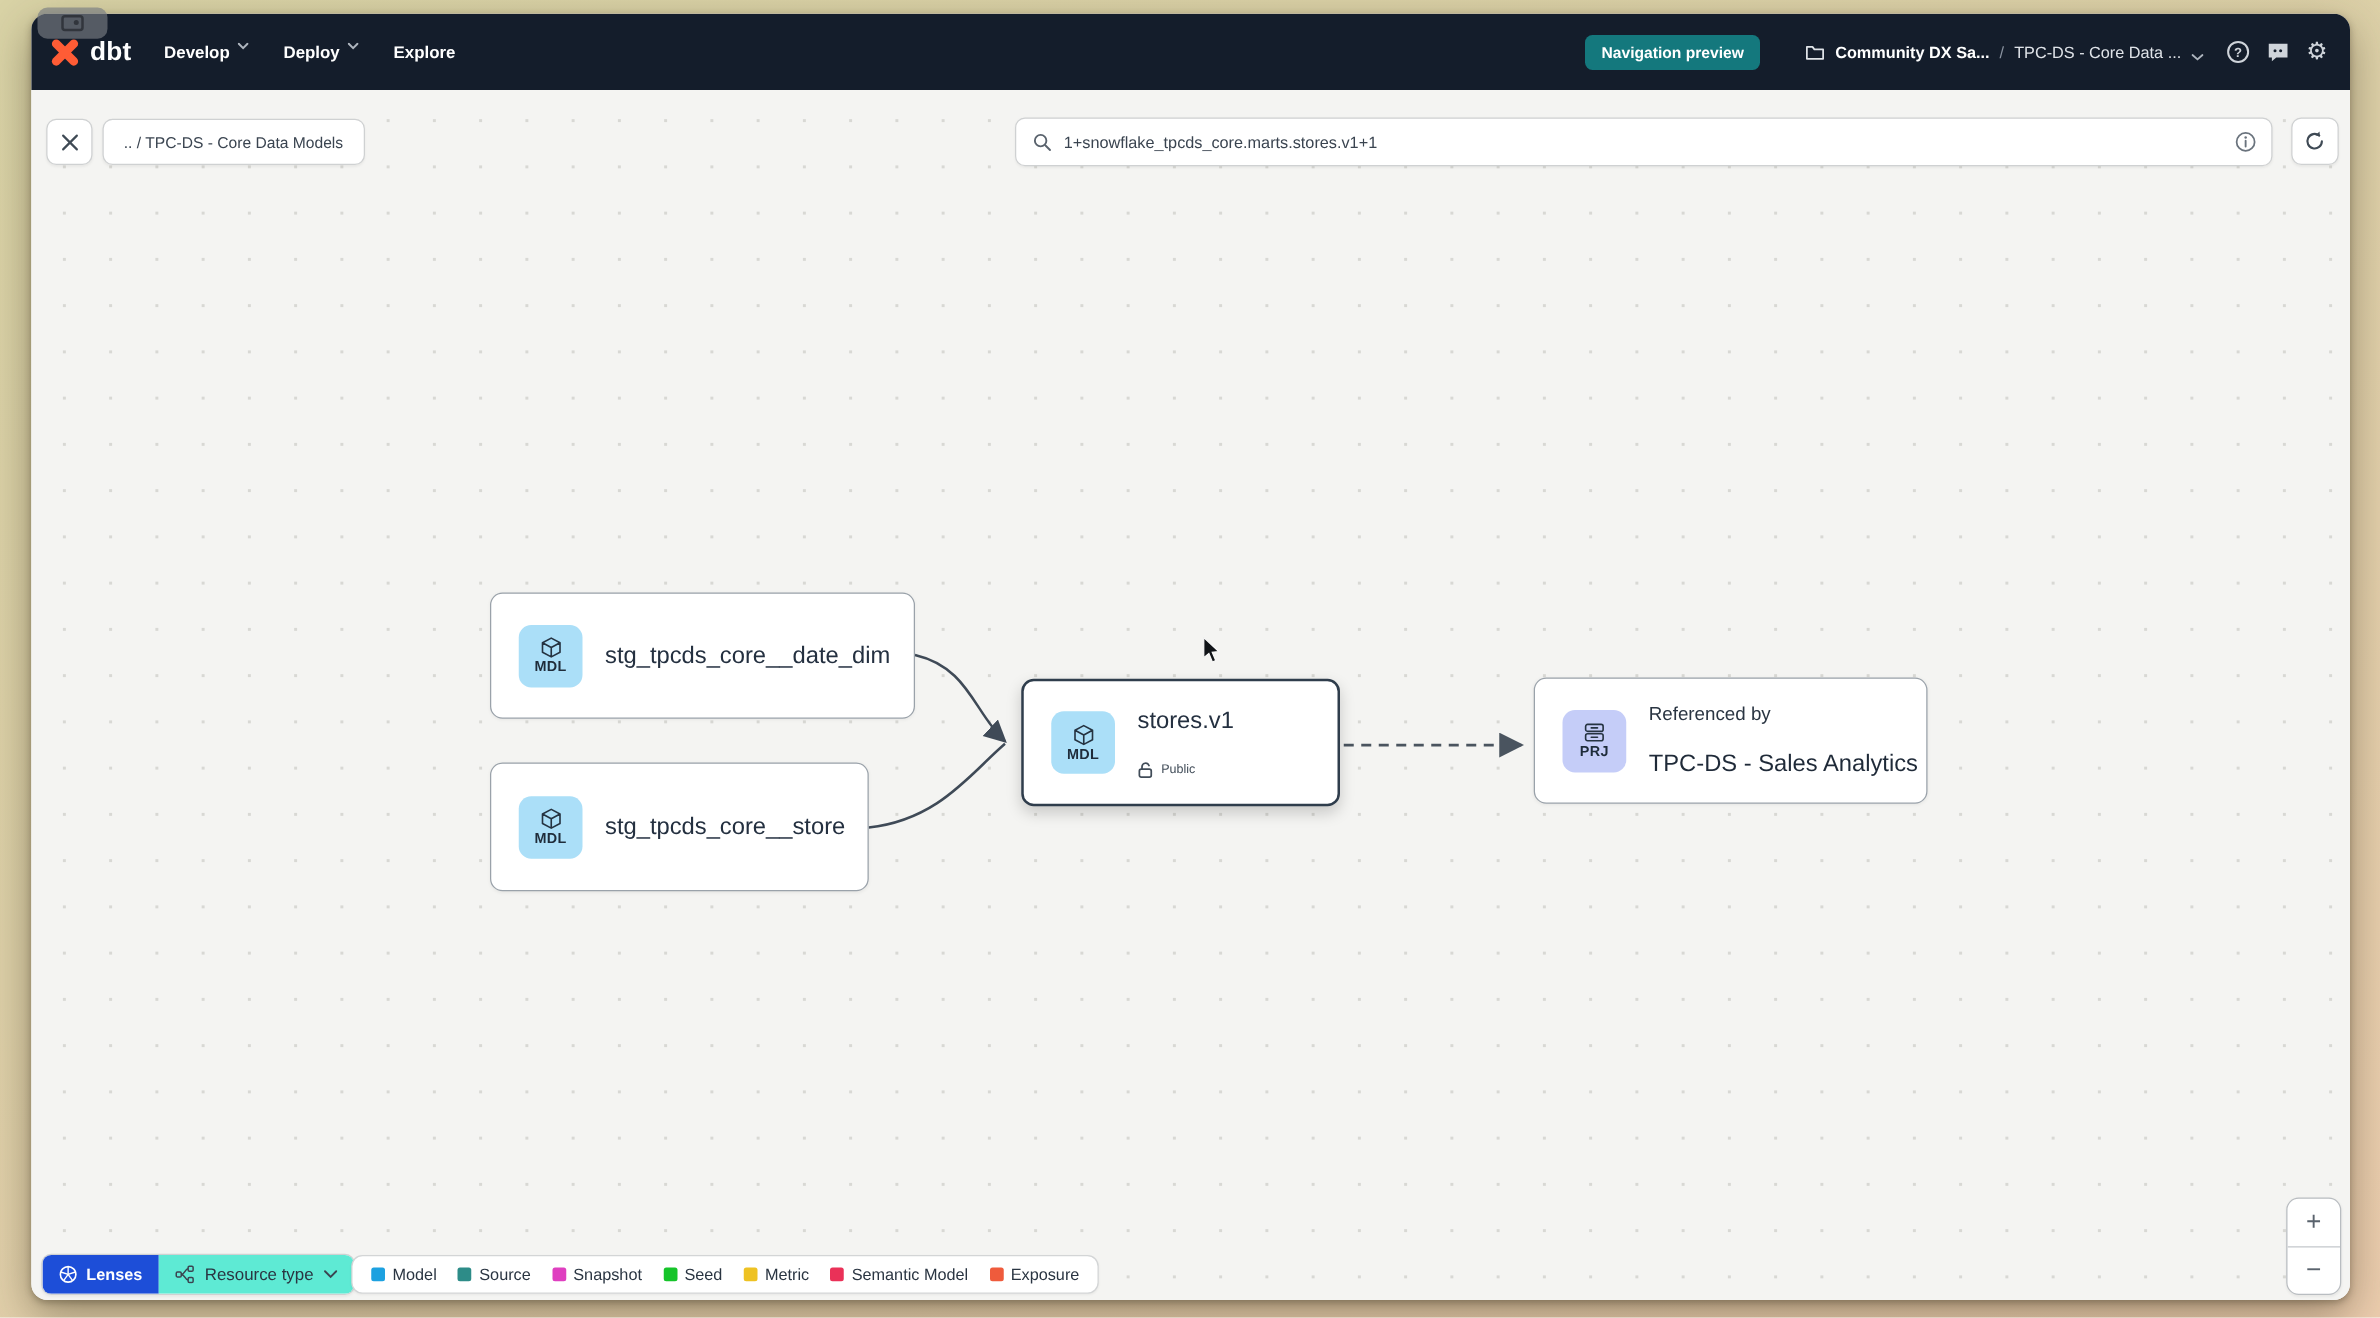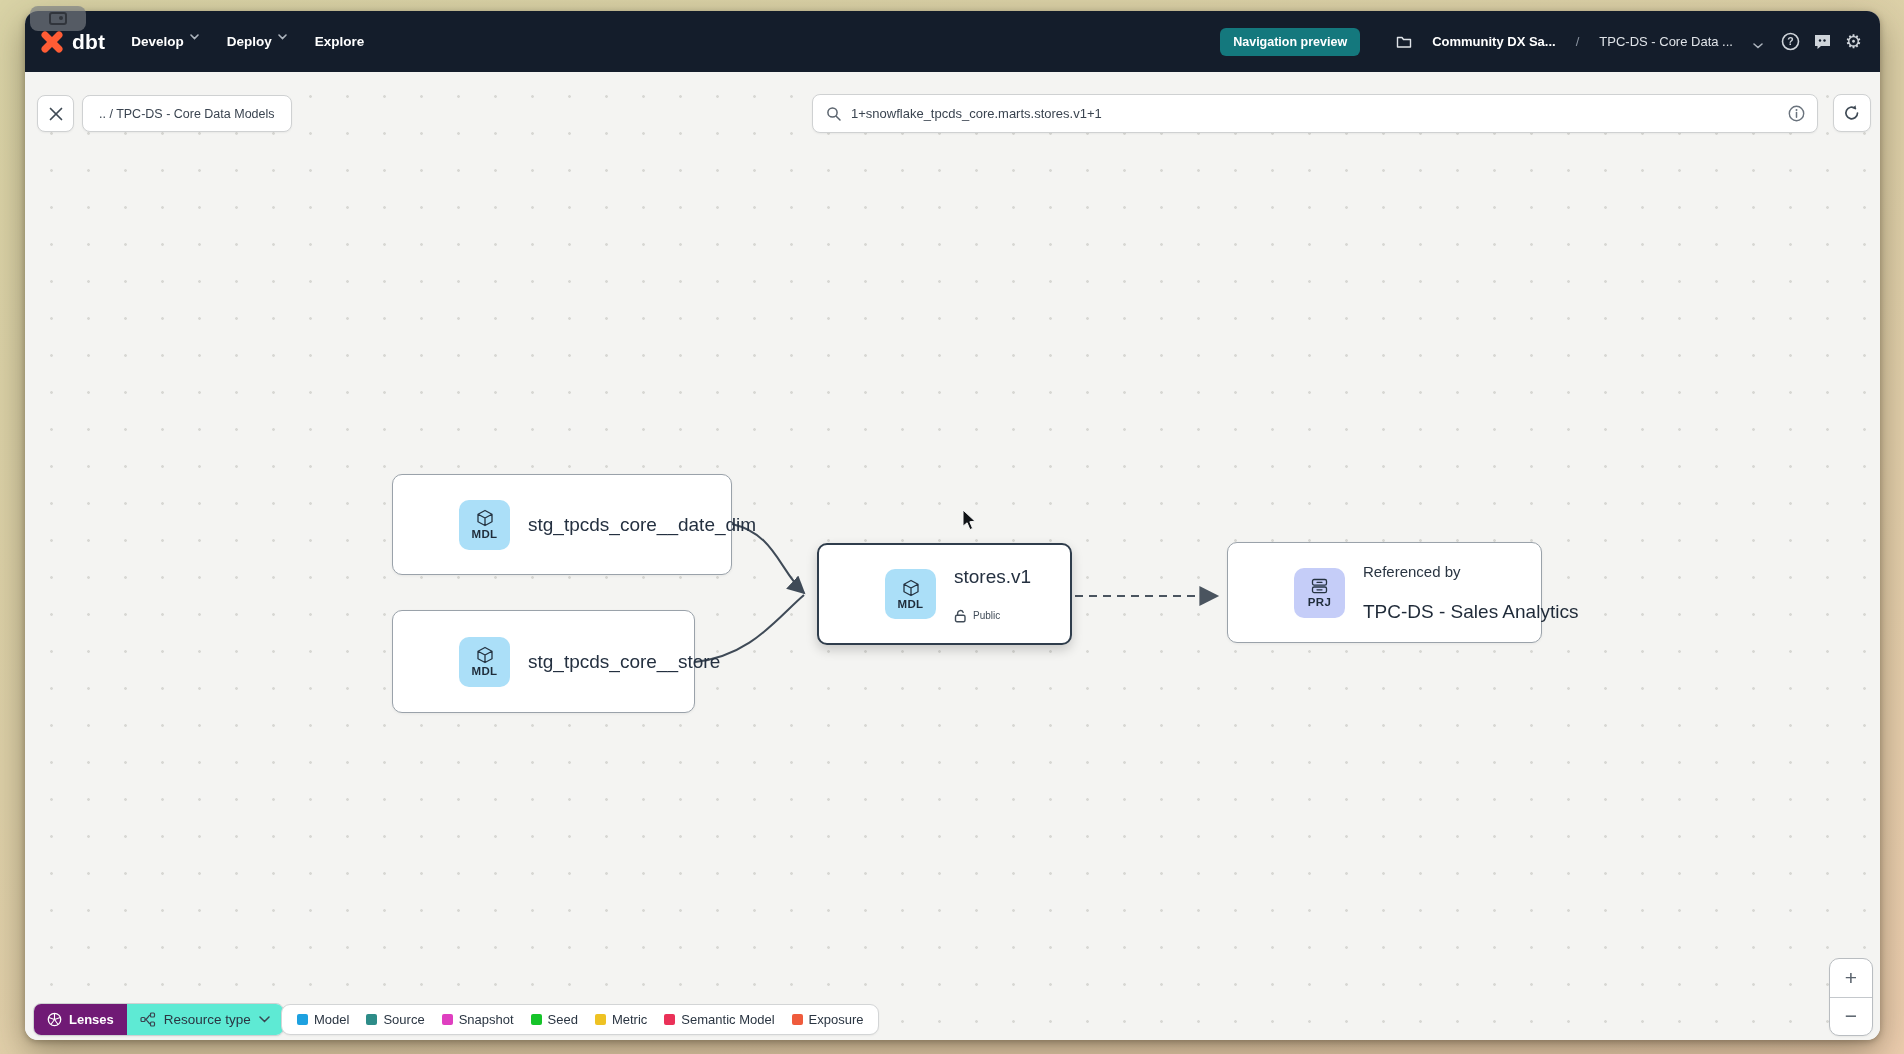--- a/index.html
+++ b/index.html
@@ -34,21 +34,21 @@
   }
   .brand{ display:flex; align-items:center; gap:7px; }
   .brand .logo-text{ color:#fff; font-size:21px; font-weight:700; letter-spacing:.2px; }
   .nav-menu{ display:flex; align-items:center; gap:28px; }
   .nav-item{ display:flex; align-items:flex-start; gap:6px; color:#ffffff; font-size:13.5px; font-weight:600; cursor:pointer; }
   .nav-right{ margin-left:auto; display:flex; align-items:center; gap:14px; }
   .preview-badge{
     background:#14787d; color:#fff; font-size:12.5px; font-weight:600;
     padding:7px 13px; border-radius:6px; white-space:nowrap;
   }
-  .crumb{ display:flex; align-items:flex-end; gap:20px; white-space:nowrap;padding-left:22px; }
+  .crumb{ display:flex; align-items:flex-end; gap:8px; white-space:nowrap;padding-left:22px; }
   .crumb .org{ color:#ffffff; font-size:13px; font-weight:700; }
   .crumb .sep{ color:#8a93a0; font-size:13px; }
   .crumb .project{ color:#dfe3e8; font-size:13px; }
   .nav-icons{ display:flex; align-items:center; gap:13px; margin-left:4px; }
   .nav-icons .ni{ display:flex; align-items:center; justify-content:center; cursor:pointer; }
   .gear-glyph{ color:#cfd4da; font-size:19px; line-height:1; }
 
   
   .canvas{
     position:relative; height:983px; background:#f4f4f2;
@@ -79,21 +79,21 @@
 
   
   .node{
     position:absolute; background:#fff; border:1.5px solid #9aa2aa; border-radius:10px;
     display:flex; align-items:center; padding:0 22px; gap:18px; cursor:pointer;
     box-shadow:0 1px 3px rgba(0,0,0,.06);
   }
   .node.selected{ border:2.5px solid #2f3d4c; box-shadow:0 5px 12px rgba(0,0,0,.18); }
   .node-badge{
     width:51px; height:50px; border-radius:10px; flex:0 0 auto;
-    display:flex; flex-direction:column; align-items:center; justify-content:center; gap:1px;margin-left:44px;
+    display:flex; flex-direction:column; align-items:center; justify-content:center; gap:1px;
   }
   .node-badge .badge-label{ font-size:11.5px; font-weight:700; color:#1f2c3a; letter-spacing:.3px; }
   .node-label{ font-size:19px; color:#243040; white-space:nowrap; }
   .node-text-col{ display:flex; flex-direction:column; gap:21px; }
   .access-row{ display:flex; align-items:center; gap:6px; color:#414c58; font-size:10px; }
   .ref-title{ font-size:15px; color:#2a3542; }
   .ref-name{ font-size:19px; color:#1f2a38; white-space:nowrap; }
 
   .node-date-dim{ left:367px; top:402px; width:340px; height:101px; }
   .node-store{ left:367px; top:538px; width:303px; height:103px; }
@@ -105,21 +105,21 @@
   
   .cursor{ position:absolute; left:937px; top:438px; z-index:40; pointer-events:none; }
 
   
   .lenses-group{
     position:absolute; left:8px; top:931px; height:33px; display:flex;
     border:1px solid #cfd1d2; border-radius:8px; overflow:hidden; background:#fff;
     box-shadow:0 1px 2px rgba(0,0,0,.05);
   }
   .lenses-btn{
-    background:#701a75; color:#fff; display:flex; align-items:center; gap:7px;
+    background:#1d4ed8; color:#fff; display:flex; align-items:center; gap:7px;
     padding:0 13px; font-size:13px; font-weight:700; cursor:pointer;
   }
   .resource-btn{
     background:#5eead4; color:#2a3542; display:flex; align-items:center; gap:8px;
     padding:0 13px; font-size:13.5px; cursor:pointer;
   }
   .legend-box{
     position:absolute; left:256px; top:932px; height:31px; display:flex; align-items:center;
     gap:17px; padding:0 15px; background:#fff; border:1px solid #d3d5d6; border-radius:9px;
     box-shadow:0 1px 2px rgba(0,0,0,.05);

